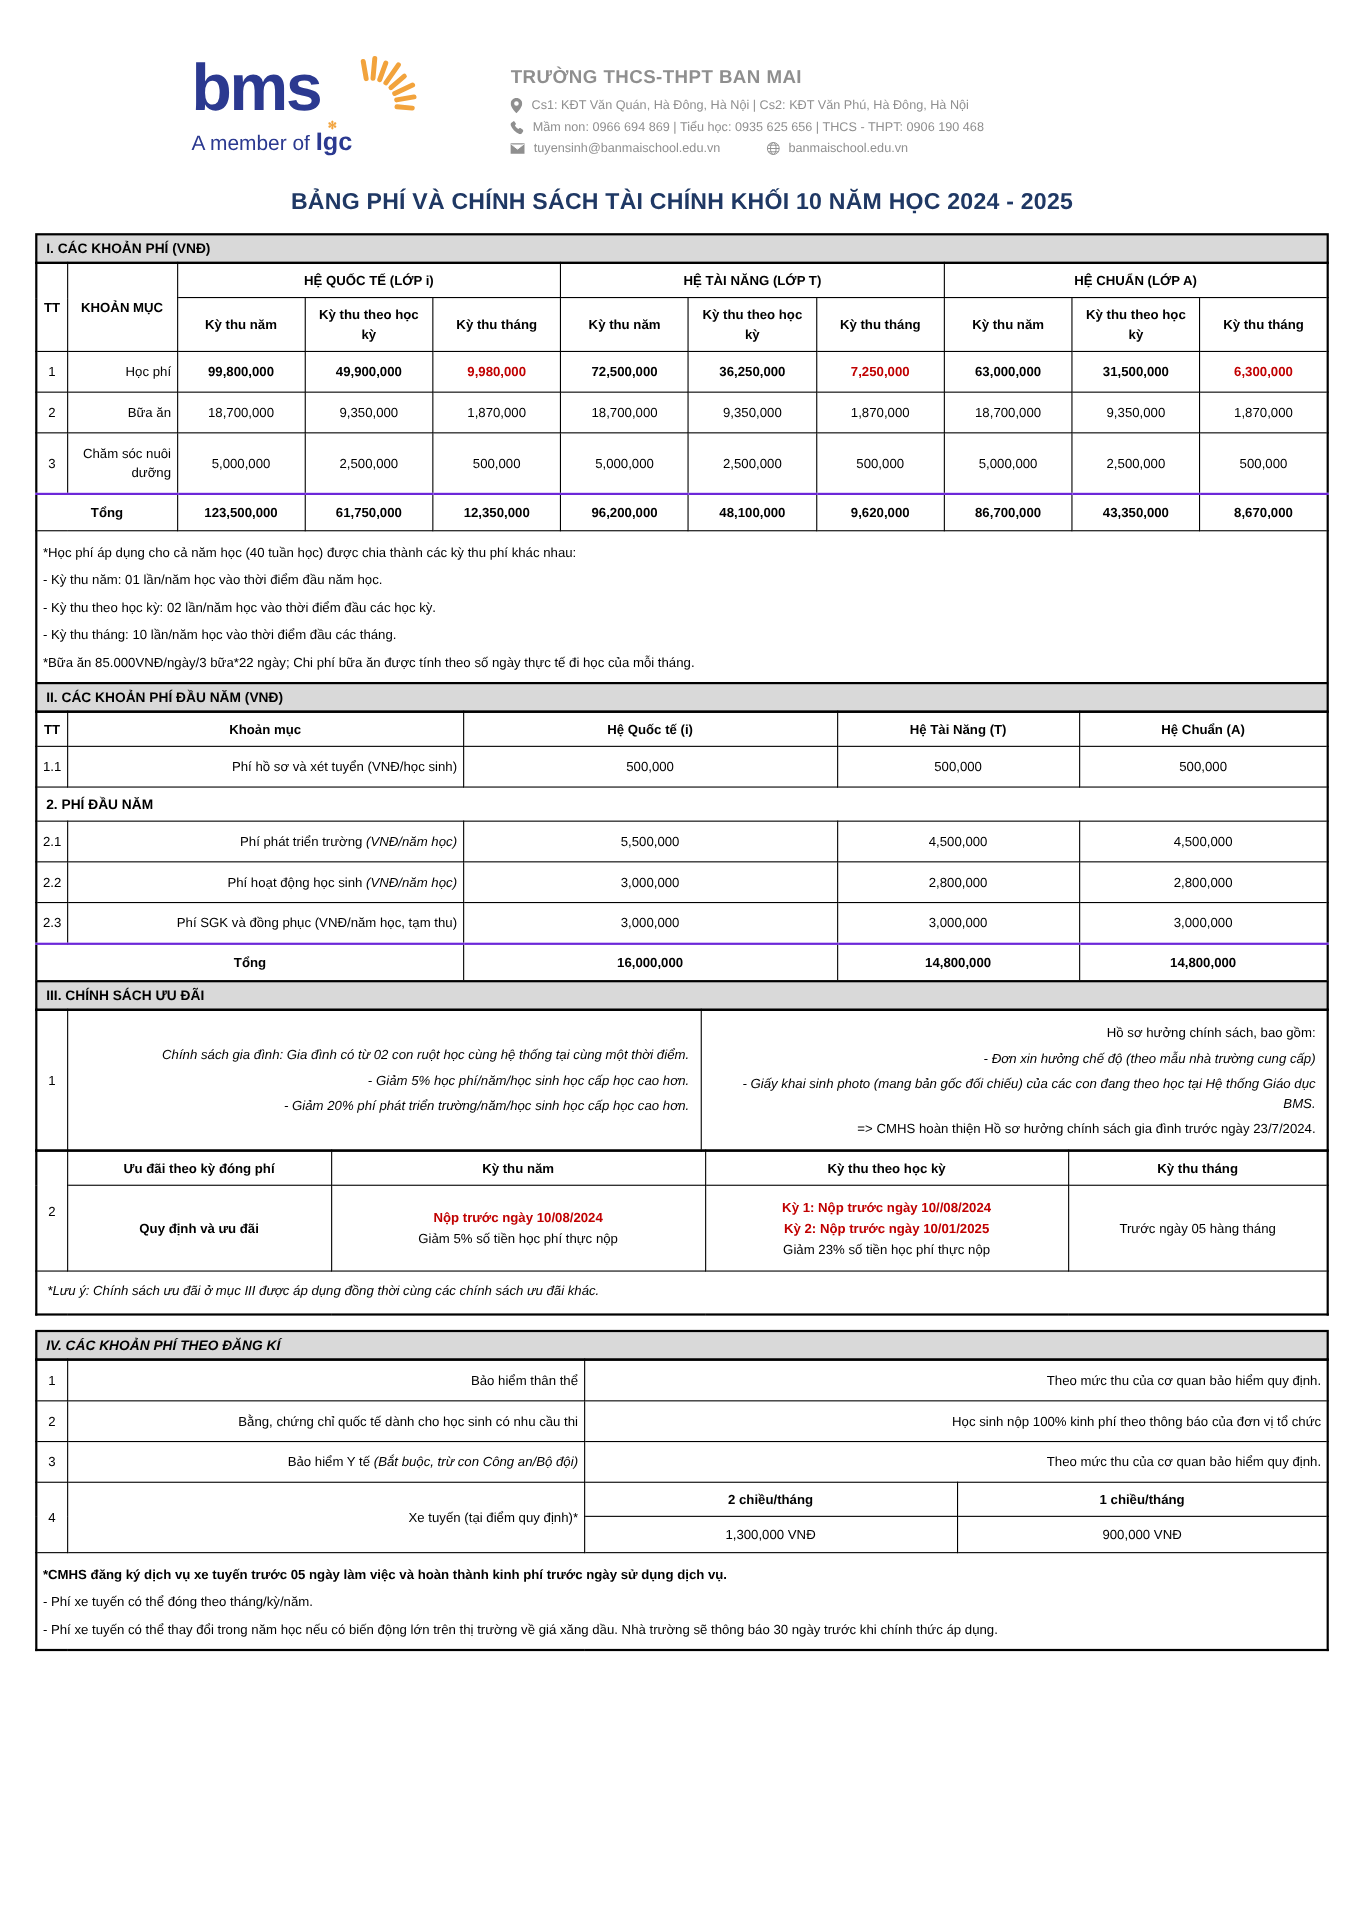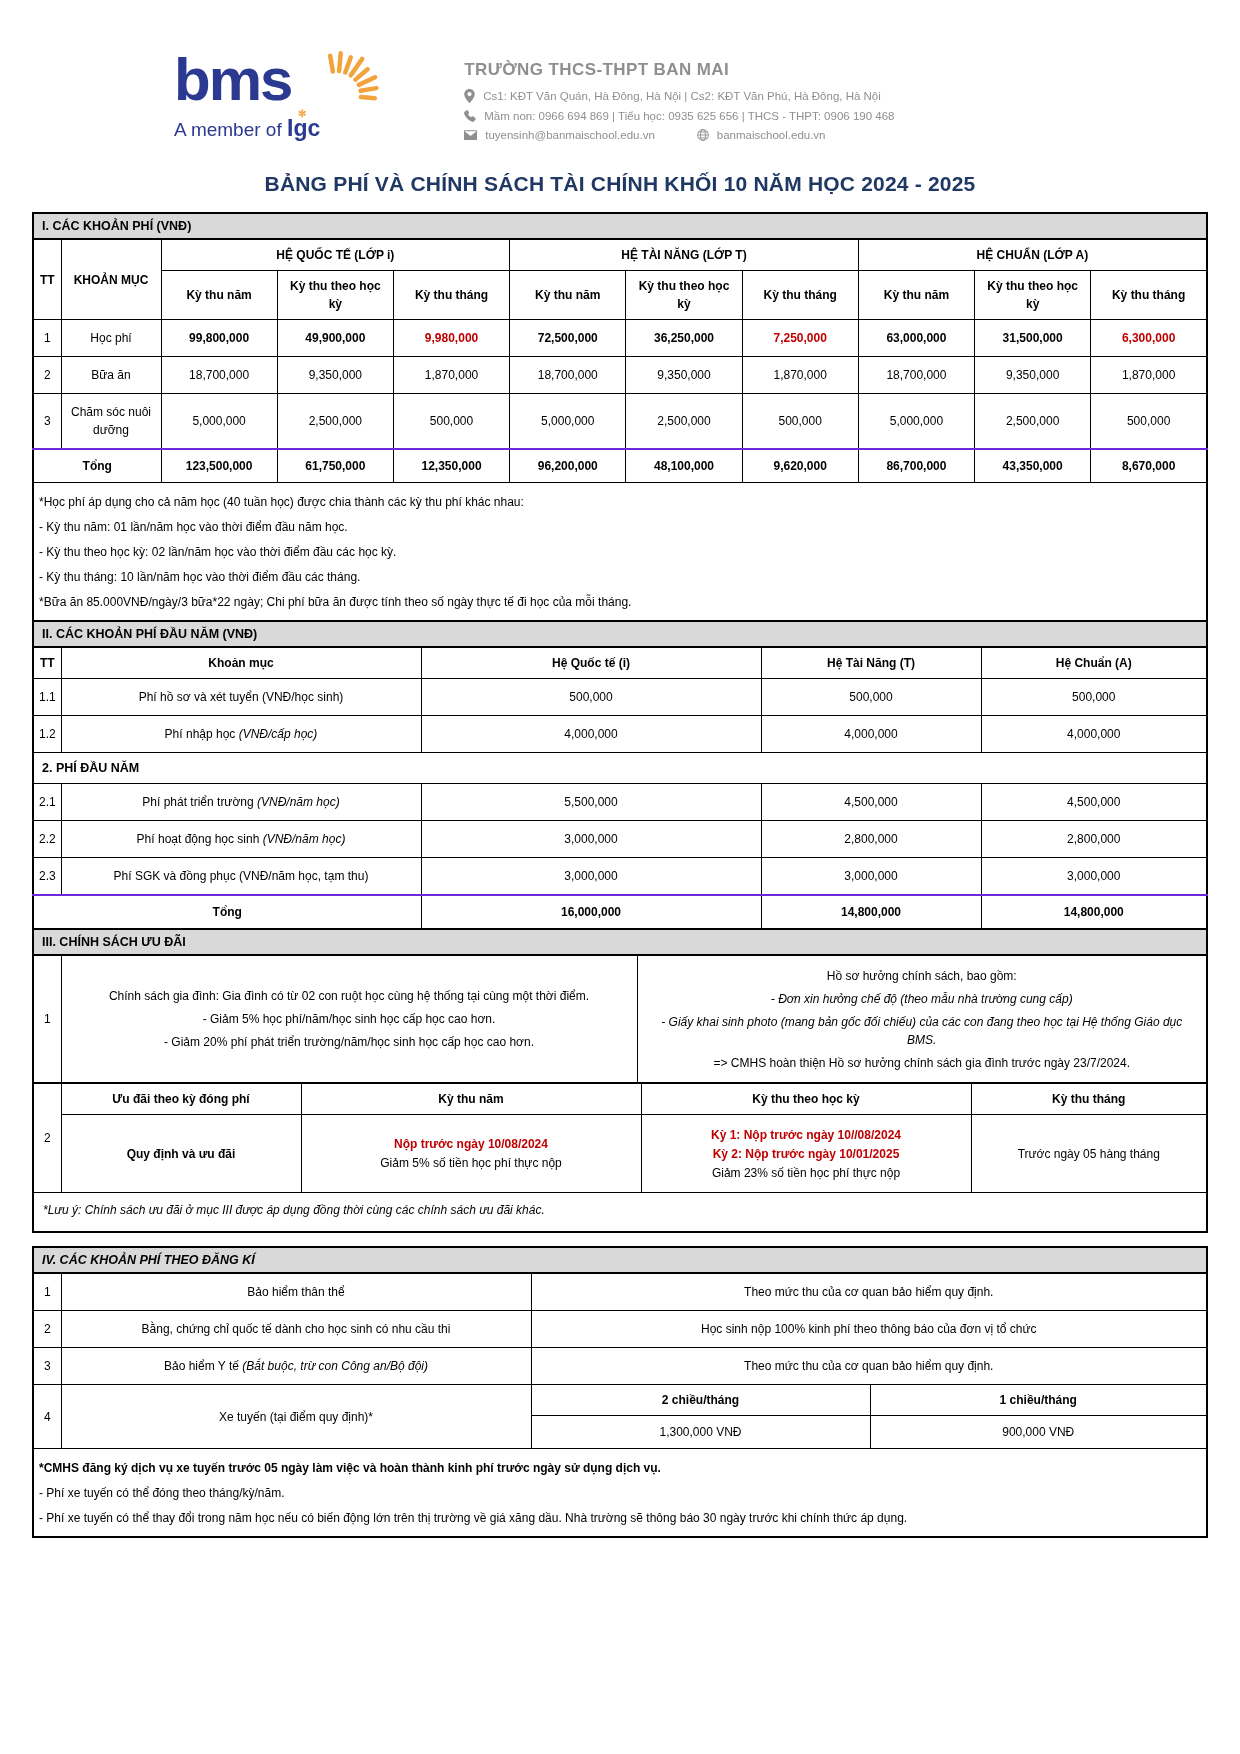--- a/index.html
+++ b/index.html
@@ -35,21 +35,21 @@
   .section-bar.first{margin-top:0;}
   table.tbl{width:100%;border-collapse:collapse;table-layout:fixed;margin-top:-2px;
             border:2px solid #000;font-size:12px;}
   .tbl th,.tbl td{border:1px solid #000;padding:6px 5px;vertical-align:middle;}
   .tbl th{font-weight:bold;text-align:center;line-height:1.5;}
   .tt{text-align:center;}
   .num{text-align:center;padding-right:9px;}
   .ctr{text-align:center;}
   .bold{font-weight:bold;}
   .red{color:var(--red);font-weight:bold;}
-  .item-cell{text-align:center;padding-left:7px;line-height:1.5;}
+  .item-cell{text-align:right;padding-left:7px;line-height:1.5;}
   .row-pad td{padding-top:9px;padding-bottom:9px;}
   .subsec td{font-weight:bold;text-align:left;padding:8px;font-size:12.5px;}
   .total-row td{border-top:2px solid #6d28d9;font-weight:bold;padding-top:9px;padding-bottom:9px;}
   .note-cell{padding:6px 9px;line-height:1.5;}
   .note-cell div{padding:3.5px 0;}
   .italic{font-style:italic;}
   .multi div{padding:2.5px 0;}
   .gap{height:13px;}
 </style>
 </head>
@@ -230,27 +230,20 @@
       <th>Hệ Tài Năng (T)</th>
       <th>Hệ Chuẩn (A)</th>
     </tr>
     <tr class="row-pad">
       <td class="tt">1.1</td>
       <td class="item-cell"><span>Phí hồ sơ và xét tuyển (VNĐ/học sinh)</span><i></i></td>
       <td class="ctr">500,000</td>
       <td class="ctr">500,000</td>
       <td class="ctr">500,000</td>
     </tr>
-    <tr class="row-pad">
-      <td class="tt">1.2</td>
-      <td class="item-cell"><span>Phí nhập học </span><i>(VNĐ/cấp học)</i></td>
-      <td class="ctr">4,000,000</td>
-      <td class="ctr">4,000,000</td>
-      <td class="ctr">4,000,000</td>
-    </tr>
     <tr class="subsec">
       <td colspan="5">2. PHÍ ĐẦU NĂM</td>
     </tr>
     <tr class="row-pad">
       <td class="tt">2.1</td>
       <td class="item-cell"><span>Phí phát triển trường </span><i>(VNĐ/năm học)</i></td>
       <td class="ctr">5,500,000</td>
       <td class="ctr">4,500,000</td>
       <td class="ctr">4,500,000</td>
     </tr>
@@ -280,21 +273,21 @@
   <div class="section-bar">III. CHÍNH SÁCH ƯU ĐÃI</div>
   <table class="tbl">
     <colgroup>
       <col style="width:28px">
         <col style="width:576px">
         <col>
     </colgroup>
     <tbody>
         <tr>
       <td class="tt">1</td>
-      <td class="item-cell multi" style="padding:24px 10px;">
+      <td class="item-cell multi" style="padding:24px 10px;font-style:italic;">
         <div>Chính sách gia đình: Gia đình có từ 02 con ruột học cùng hệ thống tại cùng một thời điểm.</div>
         <div>- Giảm 5% học phí/năm/học sinh học cấp học cao hơn.</div>
         <div>- Giảm 20% phí phát triển trường/năm/học sinh học cấp học cao hơn.</div>
       </td>
       <td class="item-cell multi" style="padding:8px 10px;">
         <div>Hồ sơ hưởng chính sách, bao gồm:</div>
         <div class="italic">- Đơn xin hưởng chế độ (theo mẫu nhà trường cung cấp)</div>
         <div class="italic">- Giấy khai sinh photo (mang bản gốc đối chiếu) của các con đang theo học tại Hệ thống Giáo dục BMS.</div>
         <div>=&gt; CMHS hoàn thiện Hồ sơ hưởng chính sách gia đình trước ngày 23/7/2024.</div>
       </td>

